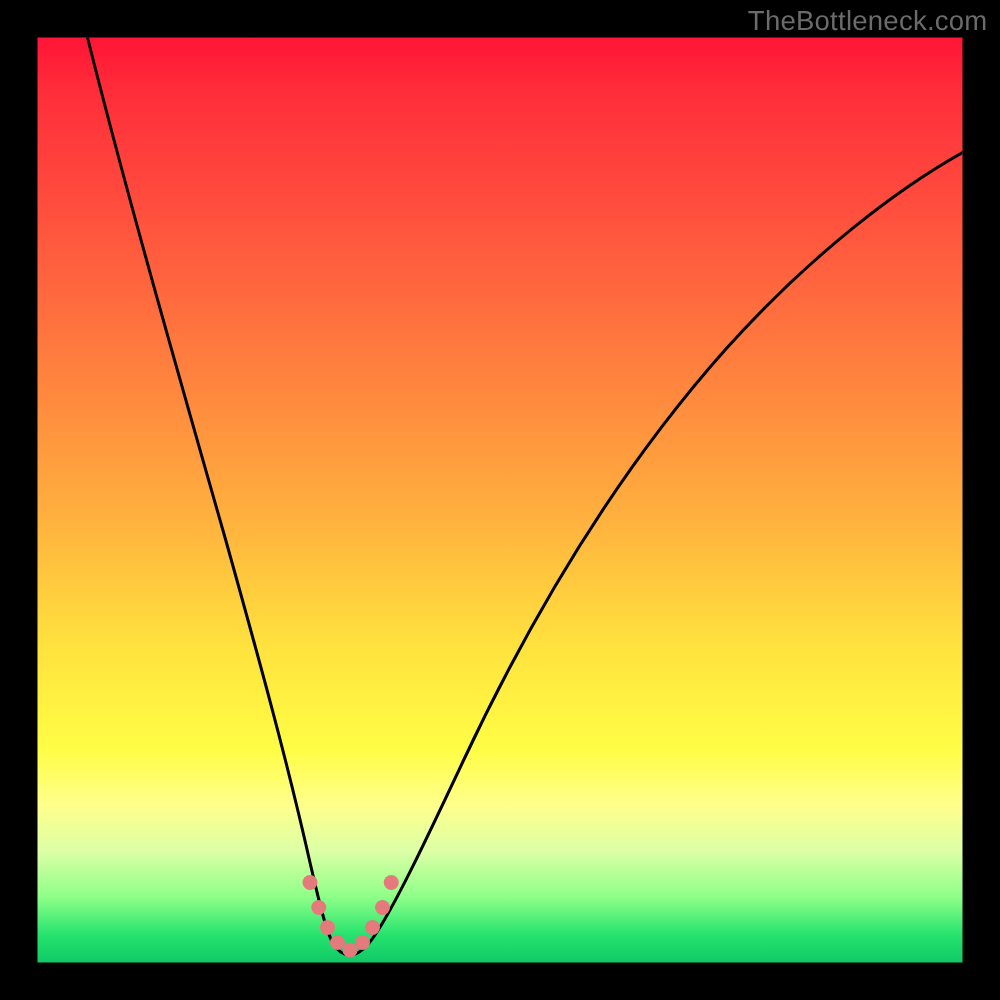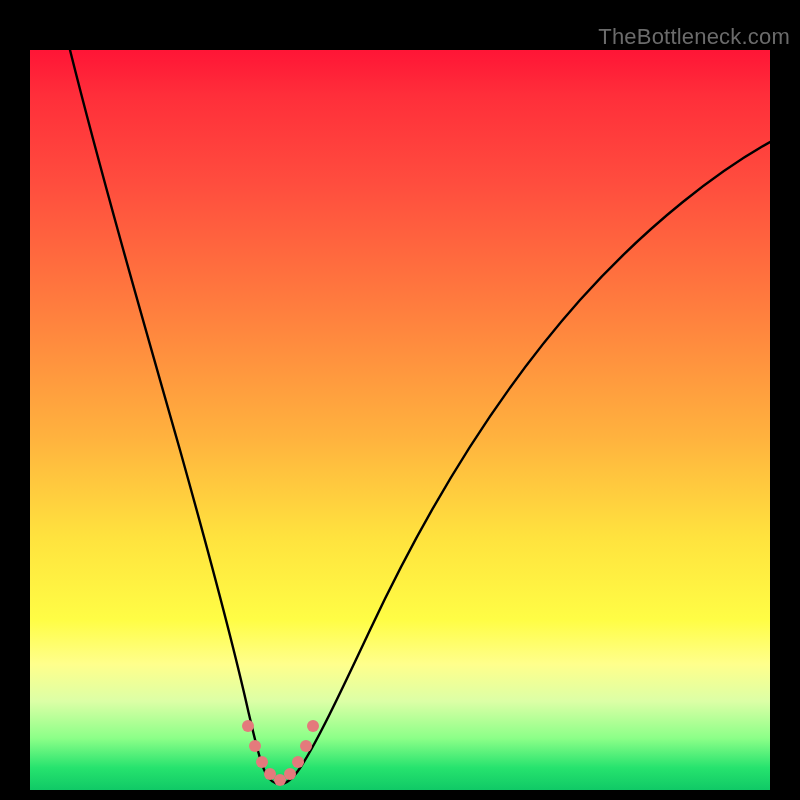--- a/index.html
+++ b/index.html
@@ -11,21 +11,20 @@
     background: #000;
     font-family: Arial, Helvetica, sans-serif;
   }
   .frame {
     position: absolute;
     left: 0;
     top: 0;
     width: 800px;
     height: 695px;
     background: #000;
-    margin-top: 20px;
   }
   .plot {
     position: absolute;
     left: 30px;
     top: 30px;
     width: 740px;
     height: 740px;
     
     background: linear-gradient(
       to bottom,

